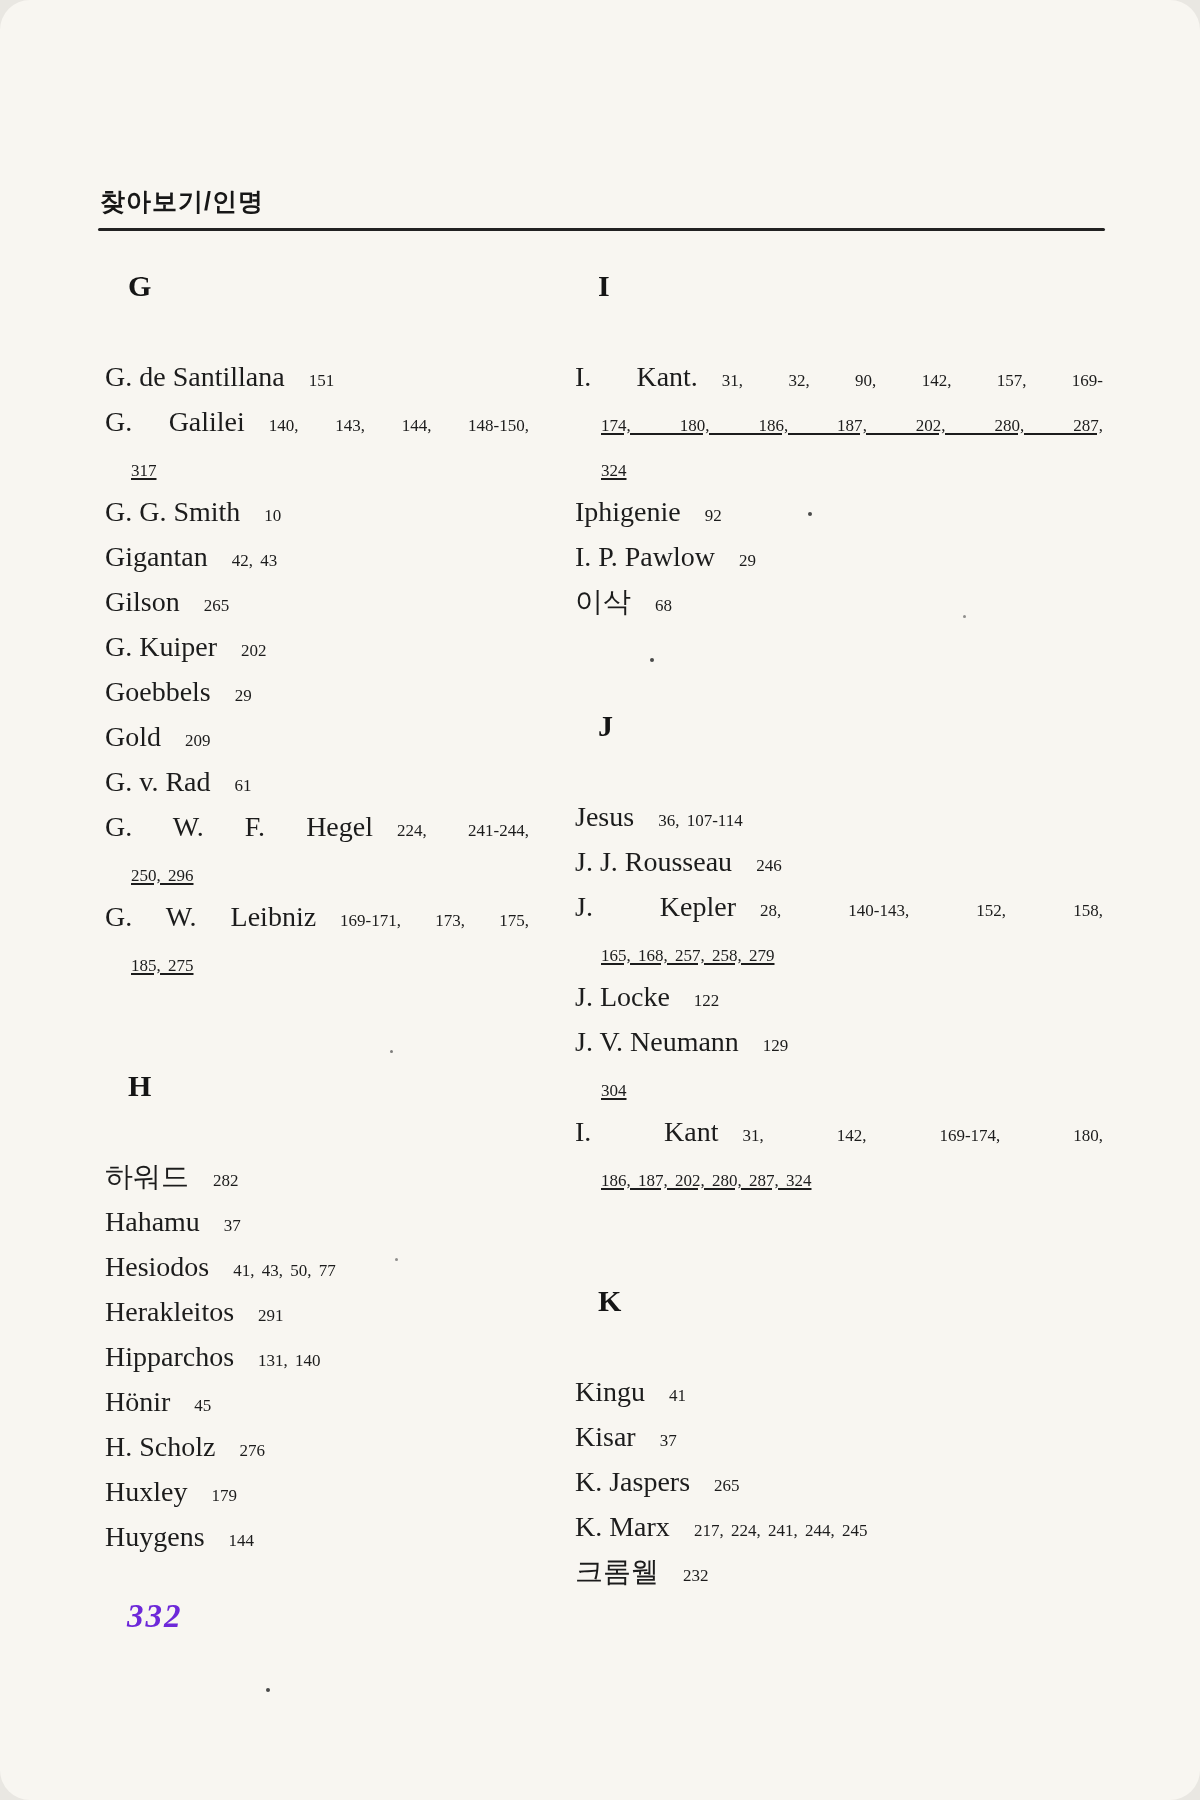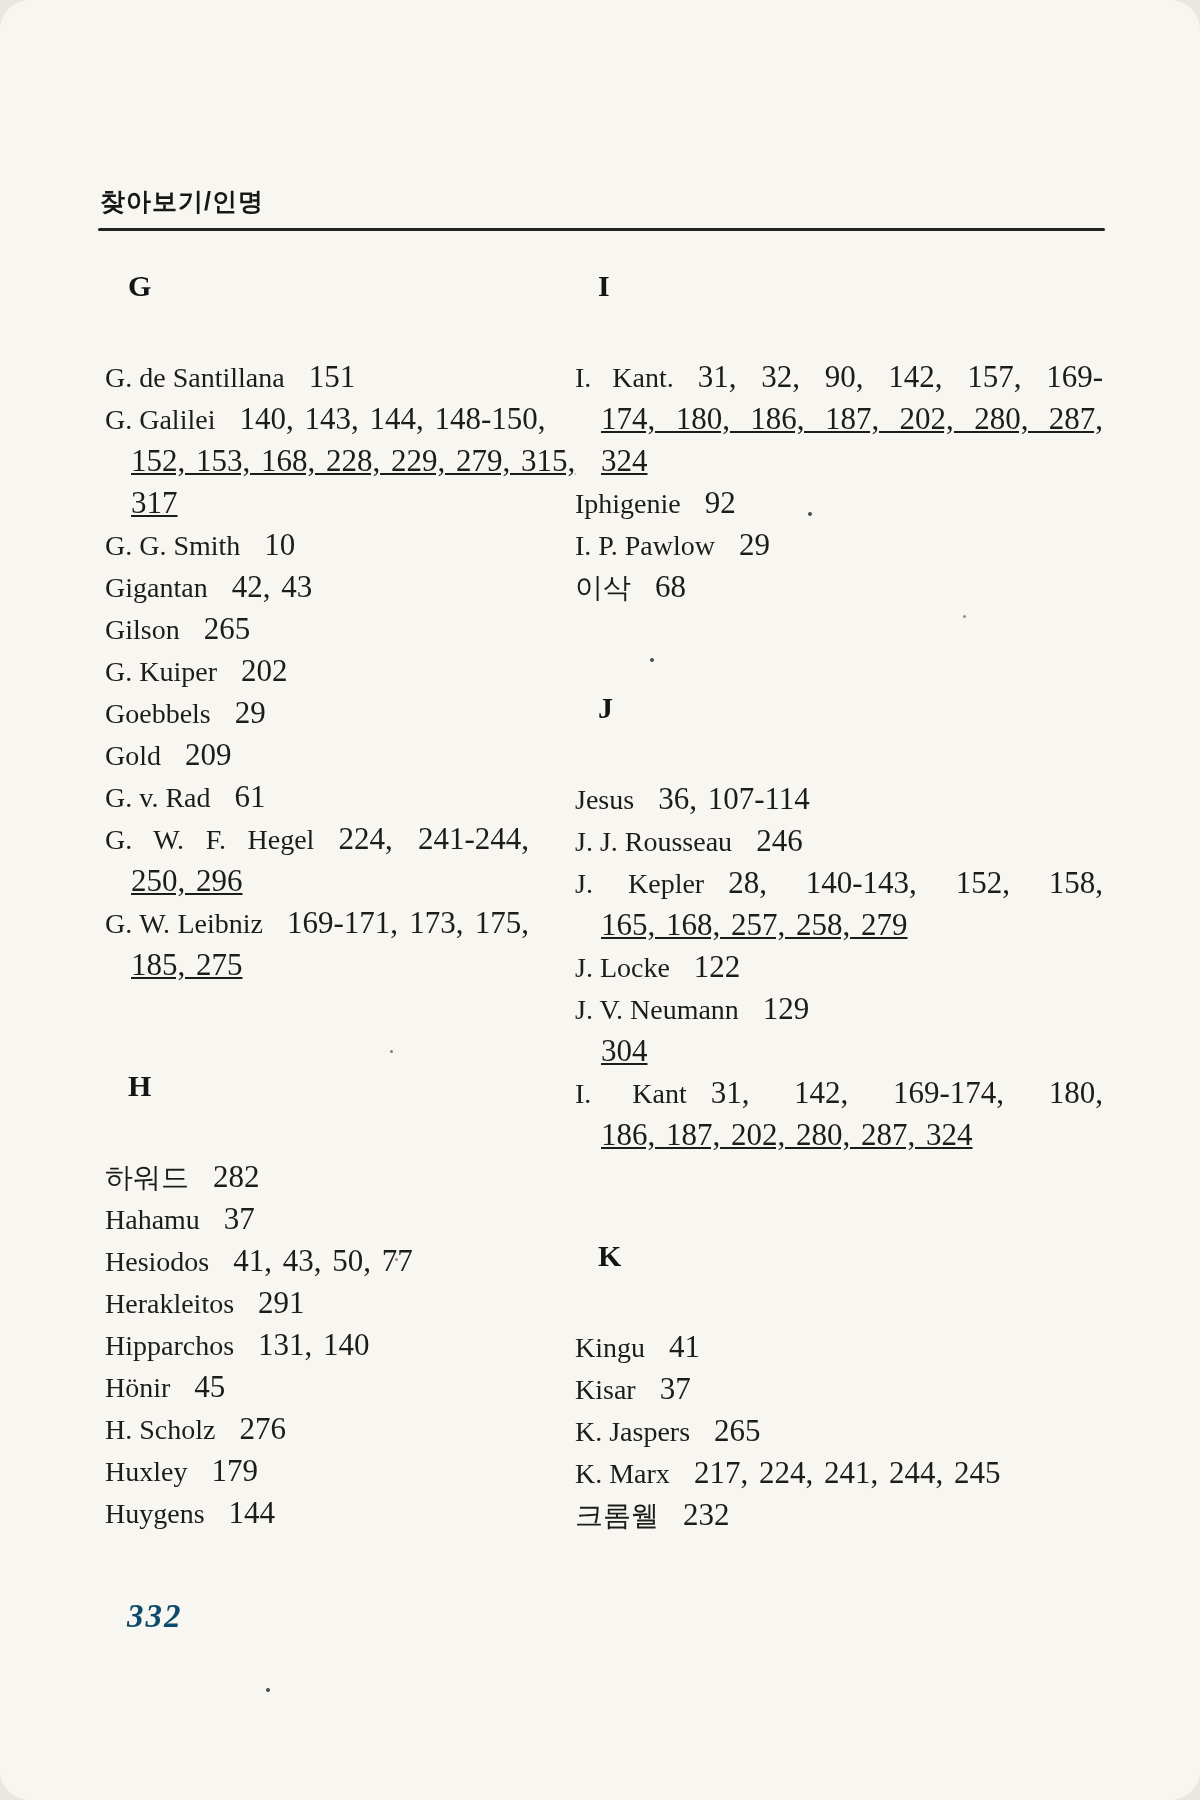--- a/index.html
+++ b/index.html
@@ -26,43 +26,42 @@
   .col-right{left:575px;width:528px;}
   .section + .section{margin-top:78px;}
   .letter{
     font-size:30px;font-weight:bold;line-height:44px;
     padding-left:23px;margin-bottom:48px;color:#151515;
   }
   .line{line-height:41px;font-size:28px;white-space:nowrap;}
   .line.cont{padding-left:26px;text-decoration:underline;}
   .line.full{text-align:justify;text-align-last:justify;-moz-text-align-last:justify;}
   .name{margin-right:24px;}
-  .pages{font-size:31px;word-spacing:3px;}
+  .pages{font-size:17px;word-spacing:3px;}
   .page-number{
     position:absolute;left:127px;top:1598px;
-    font-size:33px;font-weight:bold;font-style:italic;letter-spacing:2px;color:#0c4a6e;
+    font-size:33px;font-weight:bold;font-style:italic;letter-spacing:2px;color:#6d28d9;
   }
   .dot{position:absolute;background:#4a4a4a;border-radius:50%;}
 </style>
 </head>
 <body>
 
 <div class="page">
   <div class="running-header">찾아보기/인명</div>
   <div class="rule"></div>
 
   <div class="col col-left">
       <div class="section">
         <div class="letter">G</div>
         <div class="entry">
           <div class="line"><span class="name">G. de Santillana</span><span class="pages">151</span></div>
         </div>
         <div class="entry">
           <div class="line full"><span class="name">G. Galilei</span><span class="pages">140, 143, 144, 148-150,</span></div>
-          <div class="line cont full"><span class="pages">152, 153, 168, 228, 229, 279, 315,</span></div>
           <div class="line cont"><span class="pages">317</span></div>
         </div>
         <div class="entry">
           <div class="line"><span class="name">G. G. Smith</span><span class="pages">10</span></div>
         </div>
         <div class="entry">
           <div class="line"><span class="name">Gigantan</span><span class="pages">42, 43</span></div>
         </div>
         <div class="entry">
           <div class="line"><span class="name">Gilson</span><span class="pages">265</span></div>

